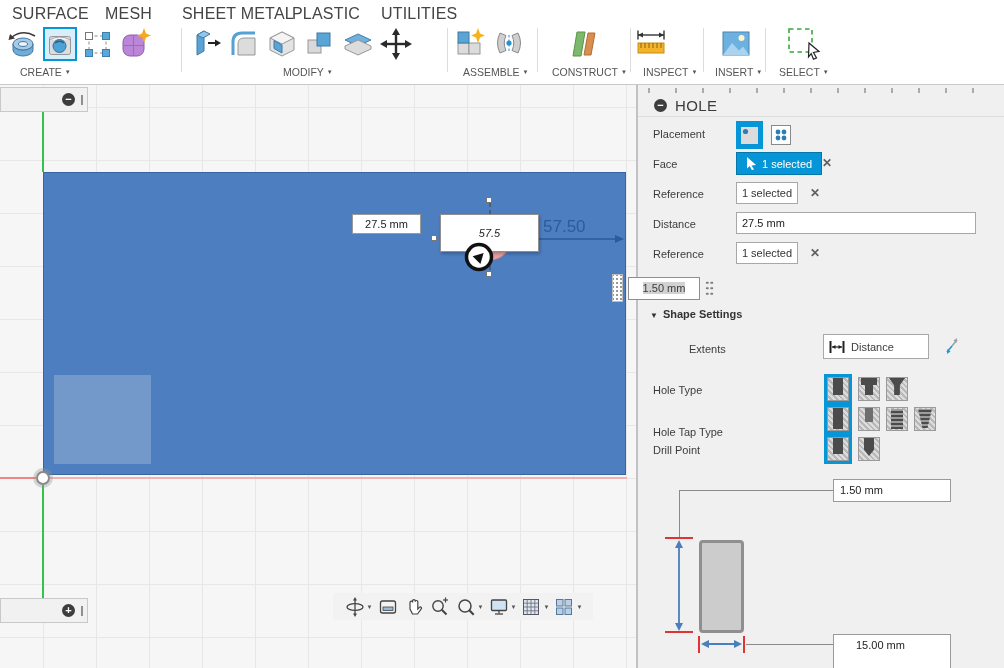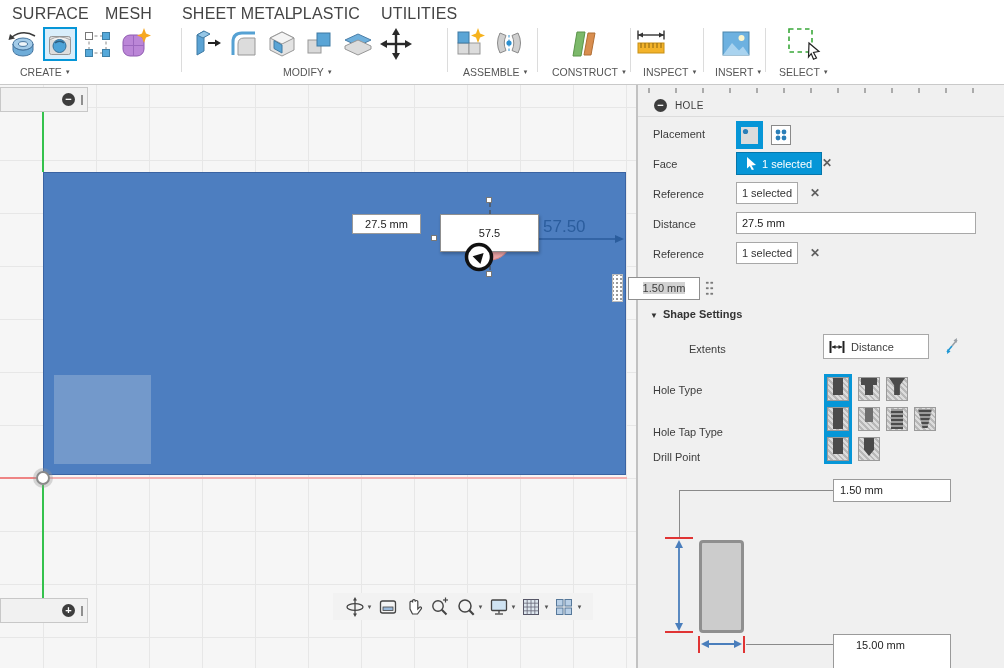--- a/index.html
+++ b/index.html
@@ -38,21 +38,21 @@
   #viewbar { position:absolute; left:333px; top:508px; width:260px; height:27px; background:#f2f2f2; display:flex; align-items:center; justify-content:center; gap:4px; }
   .vb-item { display:flex; align-items:center; gap:1px; }
   .vb-arr { font-size:6px; color:#555; }
 
   
   #panel { position:absolute; left:637px; top:85px; width:367px; height:583px; background:#f0f0f0; border-left:1px solid #c2c2c2; }
   #panel-grip { position:absolute; left:10px; right:10px; top:3px; height:5px;
      background-image:repeating-linear-gradient(90deg,#ababab 0 2px,transparent 2px 27px); }
   #panel-header { position:absolute; left:0; top:10px; width:100%; height:22px; border-bottom:1px solid #dcdcdc;
      display:flex; align-items:center; gap:8px; padding-left:16px; }
-  #panel-title { font-size:10px; color:#3c3c3c; letter-spacing:.4px; }
+  #panel-title { font-size:15px; color:#3c3c3c; letter-spacing:.4px; }
   .row-label { position:absolute; left:15px; font-size:11px; color:#3c3c3c; }
   .sel-btn-blue { position:absolute; background:#0696d7; color:#fff; font-size:11px; display:flex; align-items:center; gap:5px;
      padding:0 9px; height:23px; border:1px solid #0576aa; }
   .sel-btn-white { position:absolute; background:#fff; color:#333; font-size:11px; display:flex; align-items:center; justify-content:center;
      height:22px; border:1px solid #a8a8a8; }
   .xbtn { position:absolute; color:#5f5f5f; font-size:12px; font-weight:bold; cursor:default; }
   .section-hdr { position:absolute; left:12px; font-size:11px; font-weight:bold; color:#333; }
   .section-hdr .tri { font-size:8px; margin-right:5px; }
   .hsel { width:28px; height:30px; background:#0696d7; display:flex; align-items:center; justify-content:center; }
   .hicon { width:22px; height:24px; position:relative; border:1px solid #9a9a9a;
@@ -292,21 +292,21 @@
     <circle cx="24" cy="42" r="21" fill="#e7a0a3" stroke="#cf8080"></circle>
     <line x1="24" y1="6" x2="24" y2="80" stroke="#4a4a4a" stroke-width="1.2" stroke-dasharray="4 3"></line>
     <line x1="0" y1="42" x2="48" y2="42" stroke="#4a4a4a" stroke-width="1.2" stroke-dasharray="4 3"></line>
   </svg>
   <div class="handle-sq" style="left:486px; top:112px;"></div>
   <div class="handle-sq" style="left:486px; top:186px;"></div>
   <div class="handle-sq" style="left:431px; top:150px;"></div>
 
   <div class="dim-box" style="left:352px; top:129px; width:69px; height:20px; line-height:18px;">27.5 mm</div>
 
-  <input class="val abs" style="left: 440px; top: 129px; width: 99px; height: 38px; text-align: center; box-shadow: rgba(0, 0, 0, 0.25) 1px 2px 3px;" value="57.5">
+  <input class="val abs" style="left: 440px; top: 129px; width: 99px; height: 38px; text-align: center; box-shadow: rgba(0, 0, 0, 0.25) 1px 2px 3px; font-style: italic;" value="57.5">
 
   <svg class="abs" style="left:464px; top:157px;" width="30" height="30">
     <circle cx="15" cy="15" r="12.5" fill="#ffffff" stroke="#111" stroke-width="3.5"></circle>
     <polygon points="11,21 11,10 21,15.5" fill="#111" transform="rotate(-45 15 15)"></polygon>
   </svg>
 
 
   <div class="collapsed-panel" style="top:2px;">
     <span class="circle-btn">−</span>
     <span class="drag-bar"></span>
@@ -489,21 +489,21 @@
       <span class="hshape" style="left:6px; right:6px; top:0; height:14px; background:#6e6e6e;"></span>
     </span>
     <span class="hicon">
       <span class="hshape threads" style="left:4px; right:4px; top:1px; height:20px;"></span>
     </span>
     <span class="hicon">
       <span class="hshape threads" style="left:3px; right:3px; top:1px; height:19px; clip-path:polygon(0 0,100% 0,68% 100%,32% 100%);"></span>
     </span>
   </div>
 
-  <span class="row-label" style="top:359px;margin-top:7px;">Drill Point</span>
+  <span class="row-label" style="top:359px;">Drill Point</span>
   <div class="hrow" style="left:186px; top:349px;">
     <span class="hsel">
       <span class="hicon">
           <span class="hshape" style="left:5px; right:5px; top:0; height:16px;"></span>
         </span>
     </span>
     <span class="hicon">
       <span class="hshape" style="left:5px; right:5px; top:0; height:18px; clip-path:polygon(0 0,100% 0,100% 65%,50% 100%,0 65%);"></span>
     </span>
   </div>

